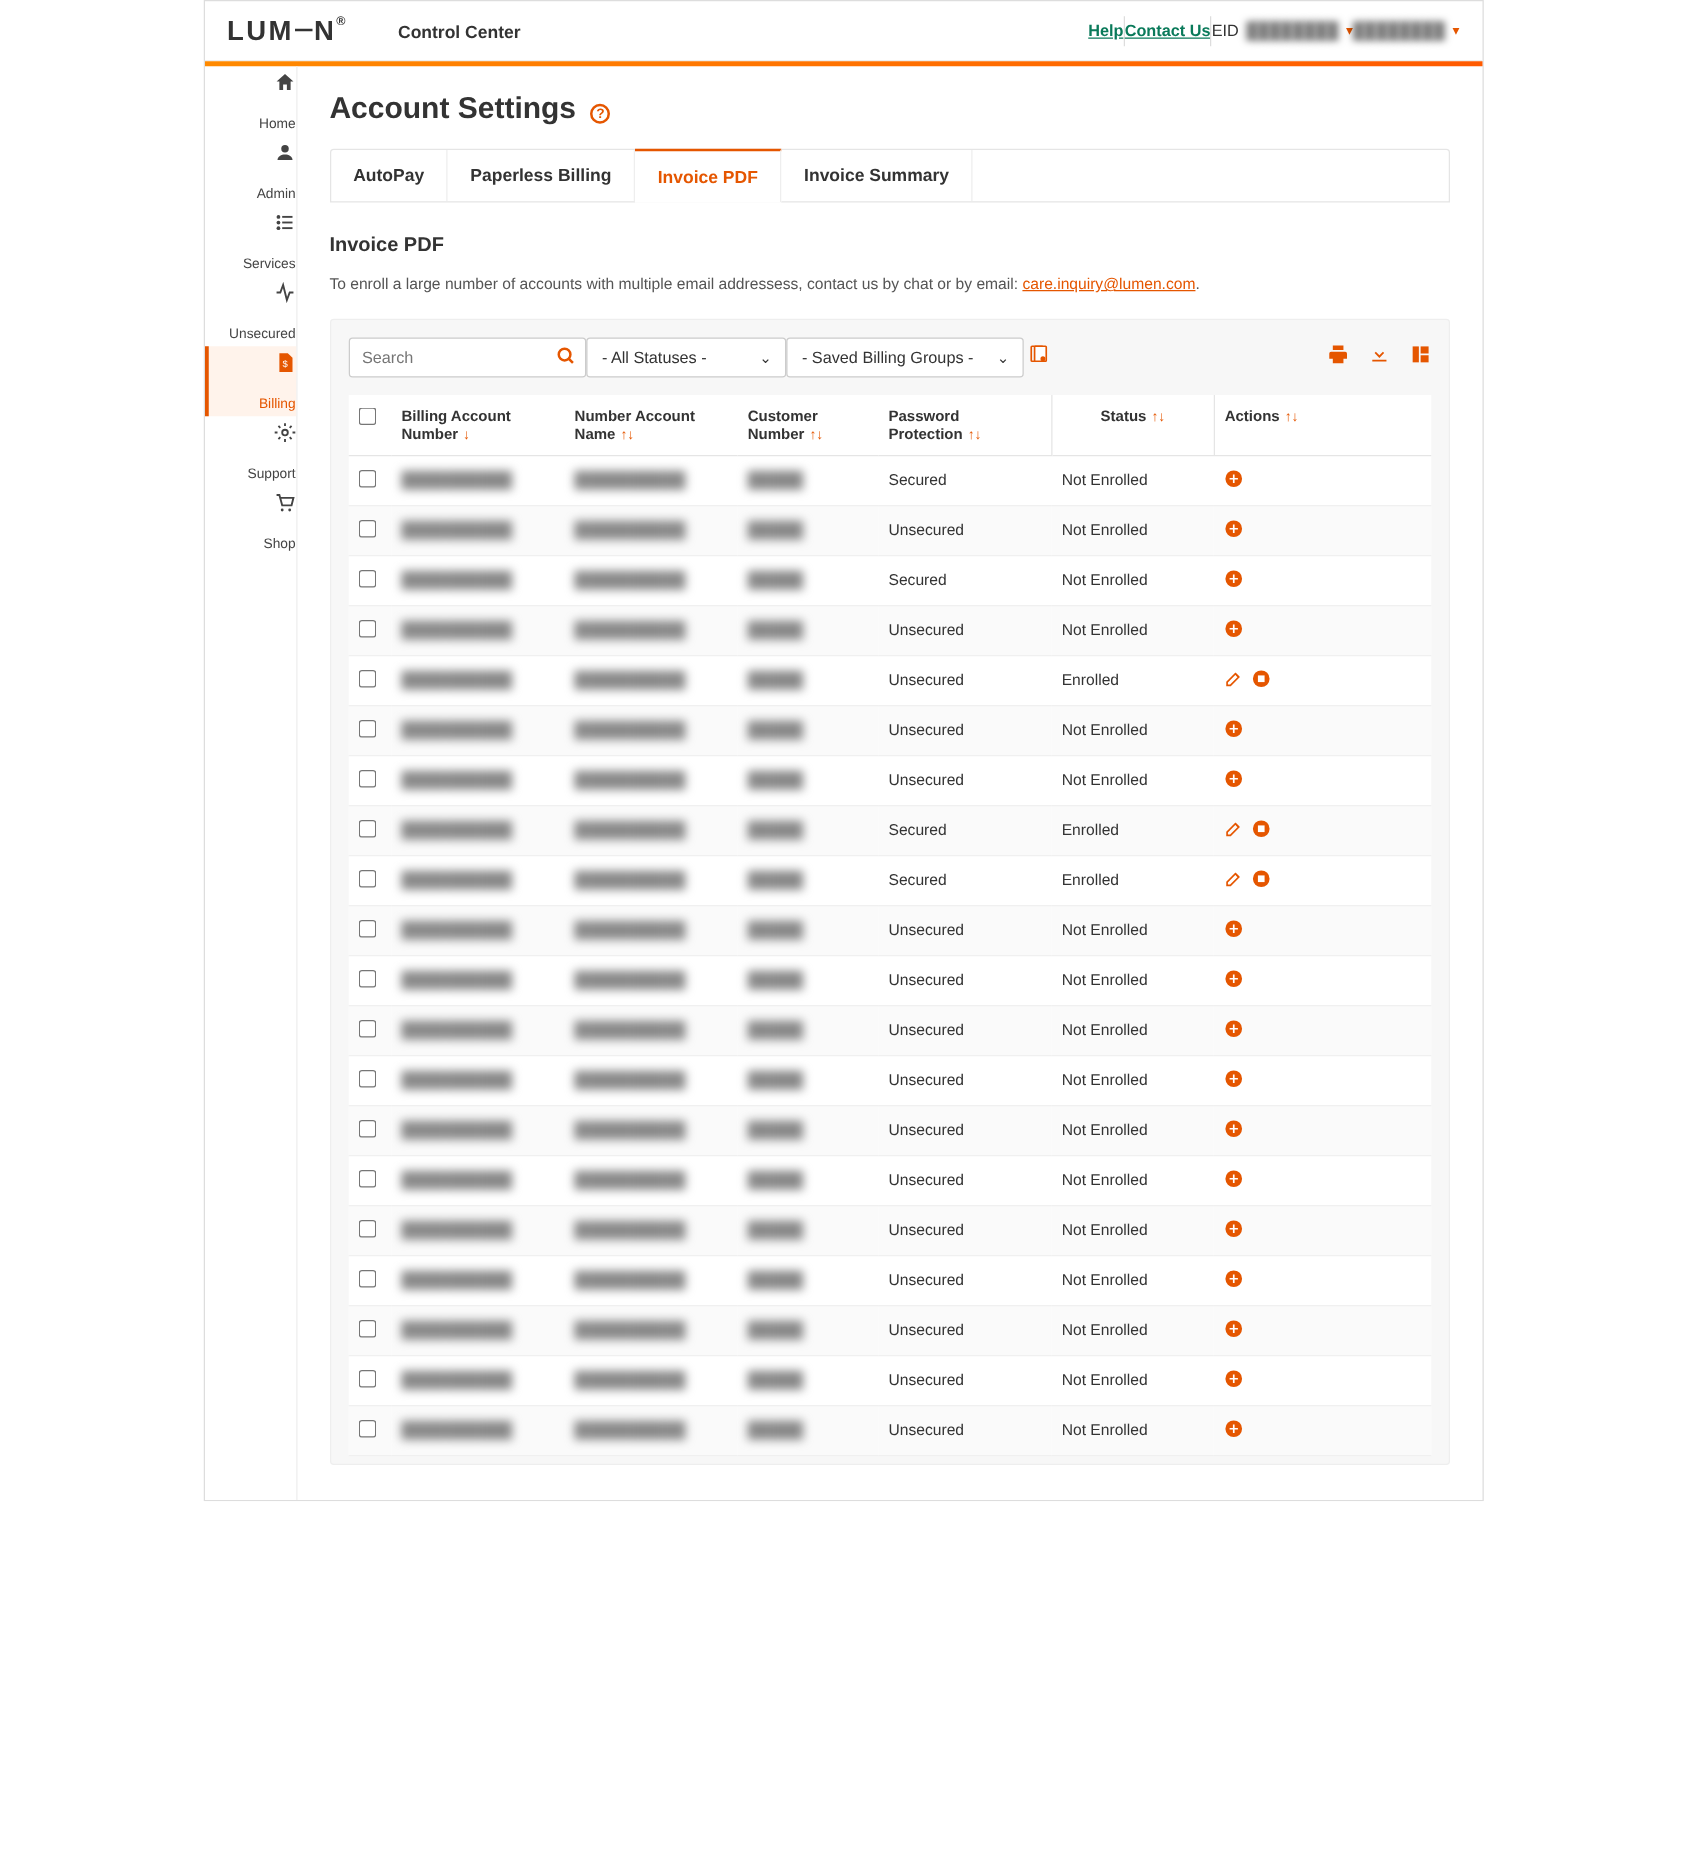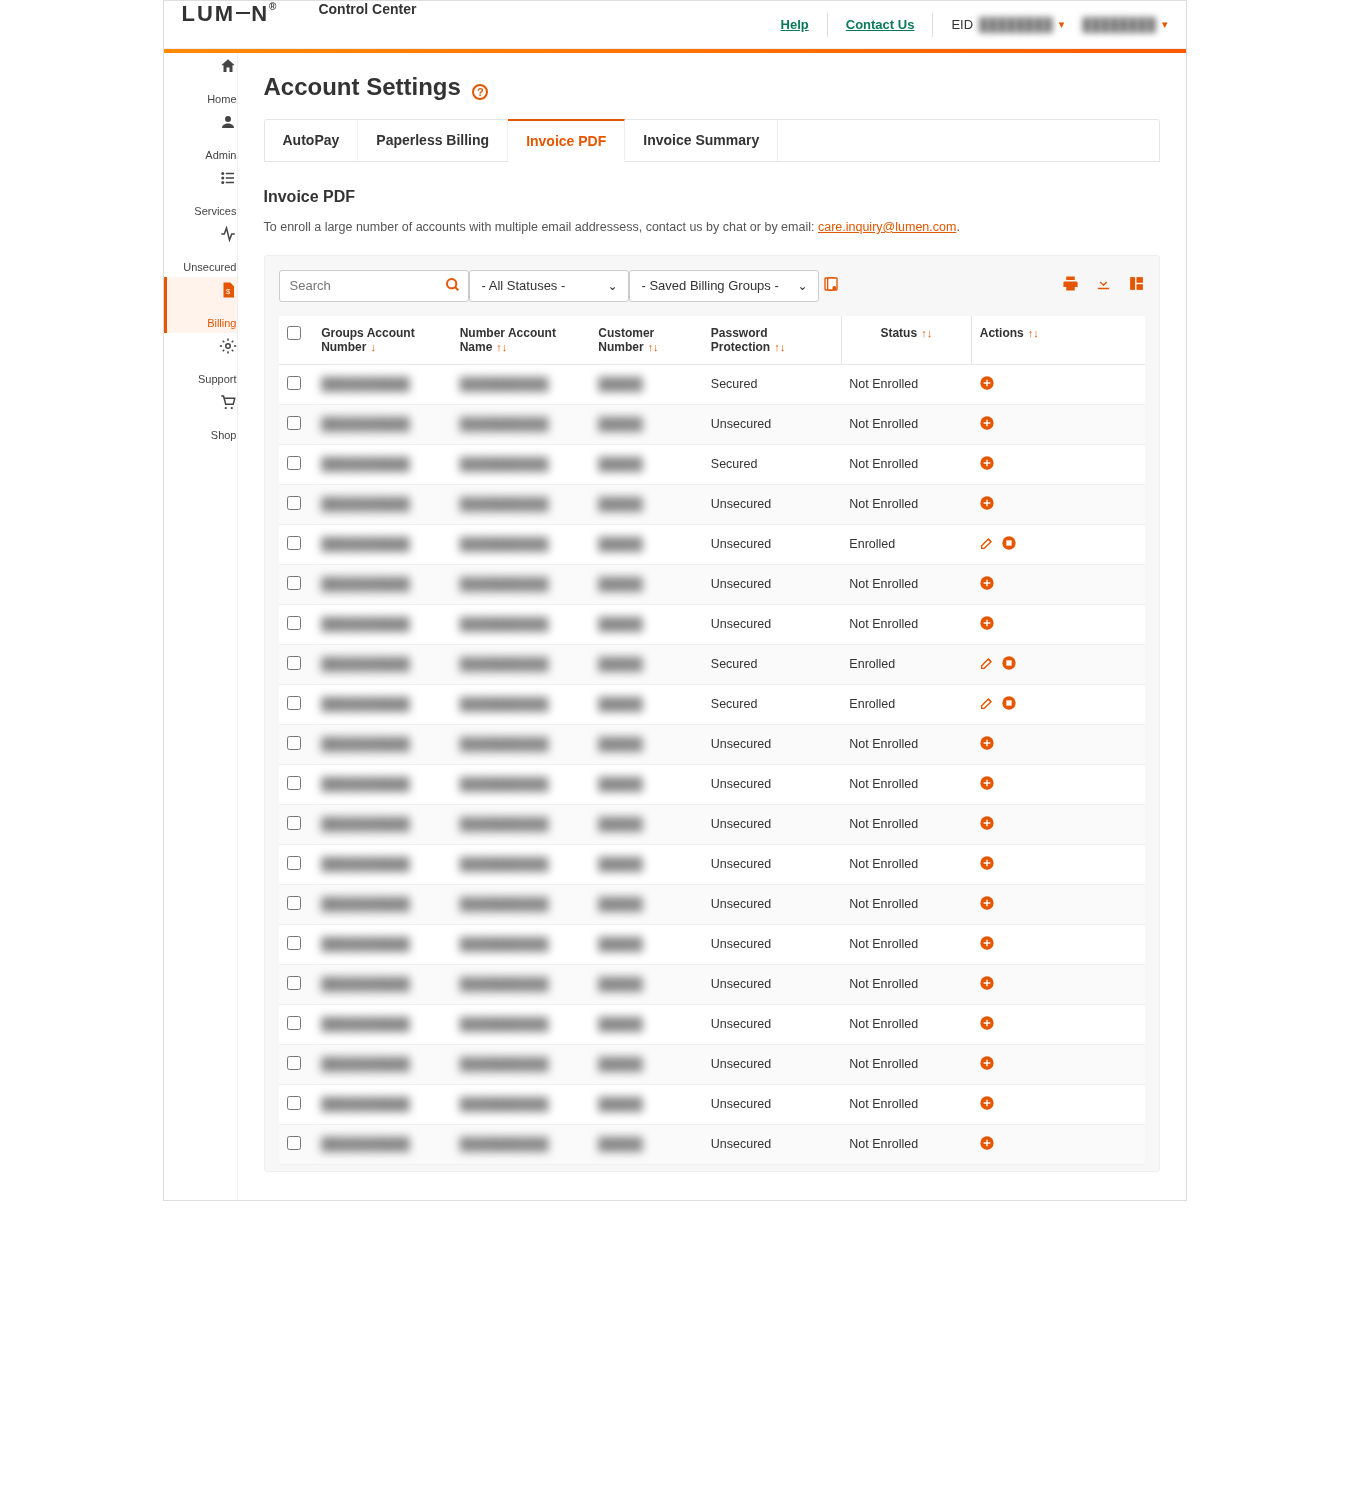--- a/index.html
+++ b/index.html
@@ -1,22 +1,22 @@
 <!DOCTYPE html>
 <html><head>
 <meta charset="utf-8">
 <style>
 * { box-sizing: border-box; margin: 0; padding: 0; }
 body { font-family: Arial, Helvetica, sans-serif; font-size: 13px; color: #333; background: #fff; }
 .app { width: 1024px; margin: 0 auto; border: 1px solid #ddd; }
-.topbar { display: flex; height: 48px; padding: 0 18px; border-bottom: 1px solid #eee; }
+.topbar { display: flex; align-items: center; height: 48px; padding: 0 18px; border-bottom: 1px solid #eee; }
 .logo { font-size: 22px; font-weight: 600; letter-spacing: 2px; font-family: Arial, sans-serif; }
 .logo .bar { display: inline-block; width: 14px; height: 2px; background: #333; vertical-align: middle; margin: 0 1px; position: relative; top: -2px;}
 .topbar-title { margin-left: 40px; font-weight: bold; font-size: 14px; }
-.topbar-right { margin-left: auto; display: flex; align-items: center; gap: 18px; }
+.topbar-right { margin-left: auto; display: flex; align-items: center; gap: 0; }
 .link { color: #0a7a5a; font-weight: bold; text-decoration: underline; font-size: 13px; cursor: pointer; }
 .vdiv { width: 1px; height: 24px; background: #ddd; }
 .eid { font-size: 13px; display: flex; align-items: center; gap: 6px; }
 .blur { color: transparent; text-shadow: 0 0 6px rgba(0,0,0,0.5); }
 .chev { color: #e55600; font-size: 11px; }
 .orange-bar { height: 4px; background: linear-gradient(90deg, #ff8a00, #ff5a00); }
 .body { display: flex; }
 .sidebar { width: 74px; border-right: 1px solid #eee; display: flex; flex-direction: column; }
 .side-item { display: flex; flex-direction: column; align-items: flex-end; justify-content: center; height: 56px; font-size: 11px; color: #444; cursor: pointer; gap: 18px; }
 .side-item.active { background: #fff3eb; color: #e55600; border-left: 3px solid #e55600; }
@@ -186,21 +186,21 @@
                   <rect x="3" y="3" width="7" height="18"></rect>
                   <rect x="12" y="3" width="9" height="8"></rect>
                   <rect x="12" y="13" width="9" height="8"></rect>
                 </svg></span>
           </div>
         </div>
         <table>
           <thead>
               <tr id="thead-row">
                 <th style="width: 4%;"><input type="checkbox" class="chk" style=""></th>
-                <th style="width: 16%;"><span>Groups Account Number</span><span class="sort">↓</span></th>
+                <th style="width: 16%;"><span>Billing Account Number</span><span class="sort">↓</span></th>
                 <th style="width: 16%;"><span>Number Account Name</span><span class="sort">↑↓</span></th>
                 <th style="width: 13%;"><span>Customer Number</span><span class="sort">↑↓</span></th>
                 <th style="width: 16%;"><span>Password Protection</span><span class="sort">↑↓</span></th>
                 <th style="width: 15%; border-left: 1px solid rgb(229, 229, 229); text-align: center;"><span>Status</span><span class="sort">↑↓</span></th>
                 <th style="width: 20%; border-left: 1px solid rgb(229, 229, 229);"><span>Actions</span><span class="sort">↑↓</span></th>
               </tr>
             </thead>
           <tbody id="tbody">
               <tr>
                 <td><input type="checkbox" class="chk" style=""></td>

